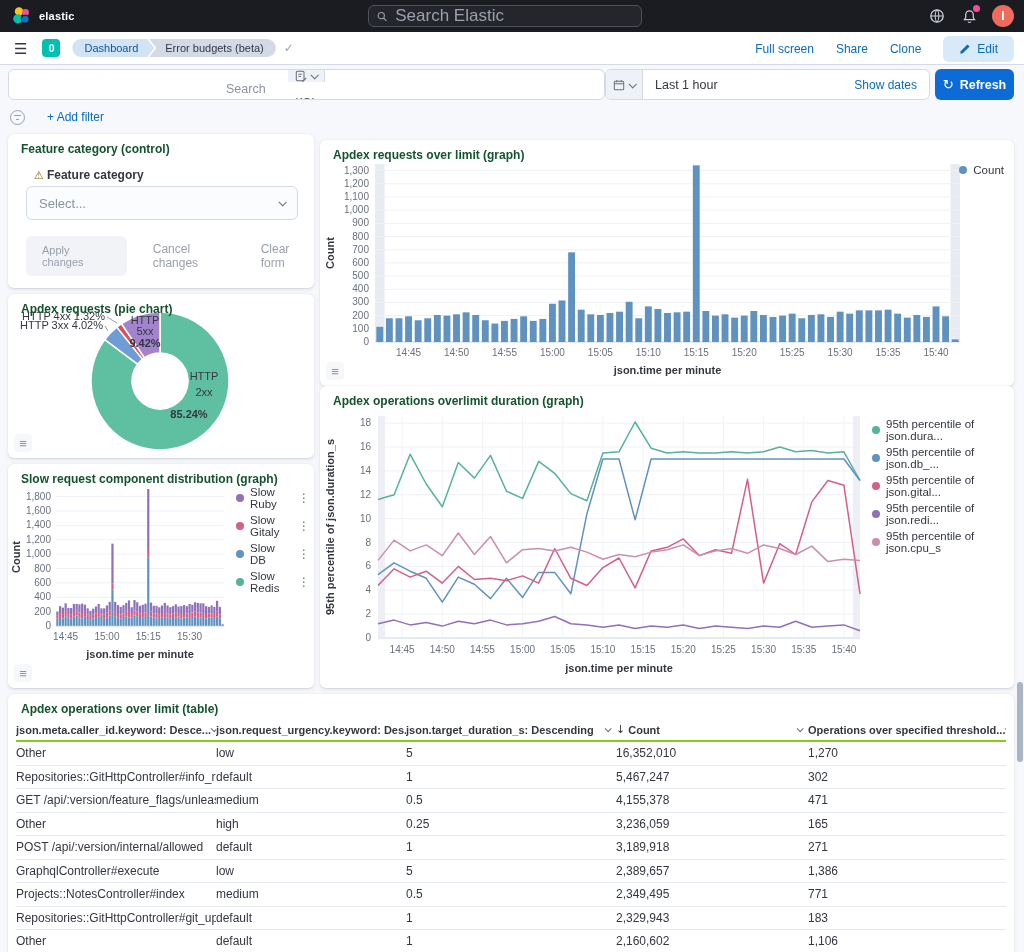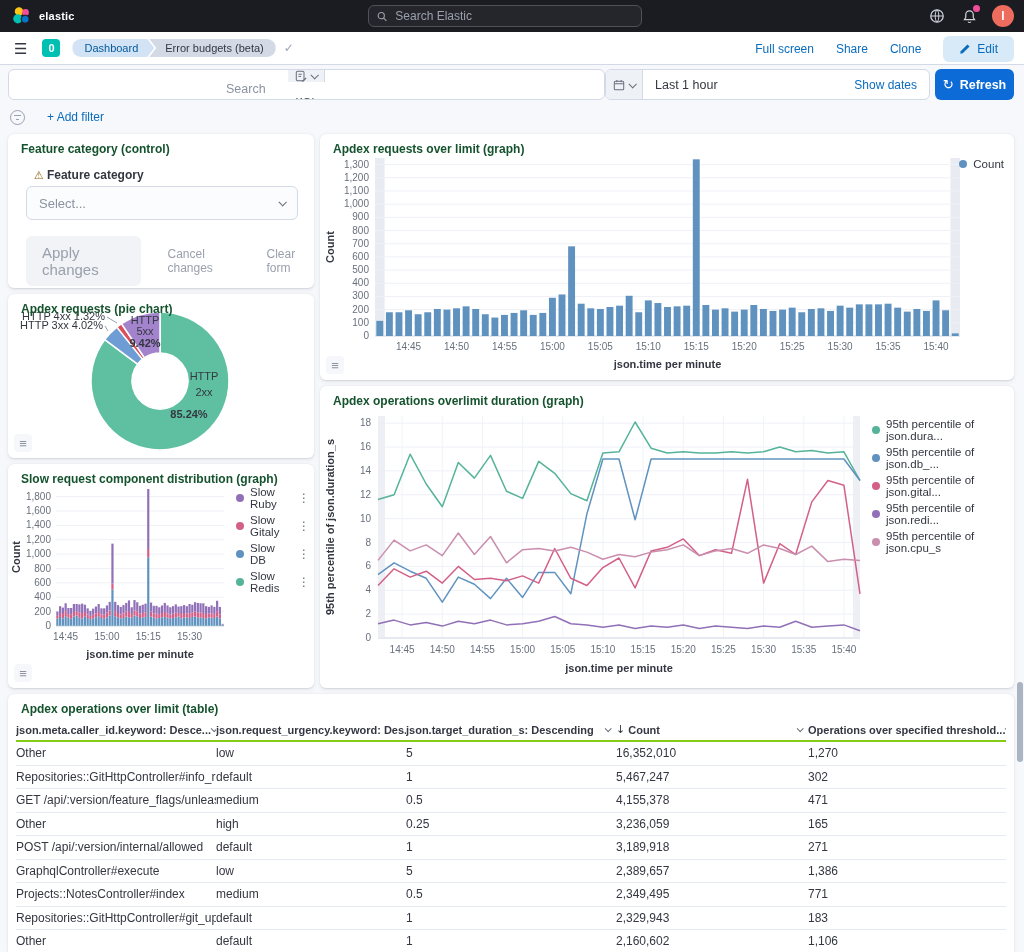--- a/index.html
+++ b/index.html
@@ -5,21 +5,21 @@
   html,body{margin:0;padding:0;background:#e9ecf2;}
   *{box-sizing:border-box;}
   .screen{position:relative;width:1024px;height:952px;overflow:hidden;background:#f6f8fb;
     font-family:"Liberation Sans","DejaVu Sans",sans-serif;color:#343741;}
   
   .topnav{position:absolute;left:0;top:0;width:1024px;height:32px;background:#1a1c21;display:flex;align-items:center;}
   .brand{display:flex;align-items:center;gap:7px;margin-left:12px;}
   .brand-text{color:#fff;font-size:11px;font-weight:700;letter-spacing:.2px;}
   .topsearch{position:absolute;left:368px;top:5px;width:274px;height:22px;border:1px solid #4d515c;border-radius:6px;
     display:flex;align-items:center;gap:6px;padding:0 8px;background:#25262c;}
-  .topsearch input{background:transparent;border:none;outline:none;color:#aeb4bf;font-size:12px;width:100%;font-family:inherit;}
+  .topsearch input{background:transparent;border:none;outline:none;color:#aeb4bf;font-size:17px;width:100%;font-family:inherit;}
   .topsearch input::placeholder{color:#9aa0ac;}
   .topnav-right{position:absolute;right:10px;top:0;height:32px;display:flex;align-items:center;gap:14px;}
   .nav-icon{position:relative;width:18px;height:18px;display:flex;align-items:center;justify-content:center;cursor:pointer;}
   .badge-dot{position:absolute;right:-2px;top:-2px;width:7px;height:7px;border-radius:50%;background:#f04e98;}
   .avatar{width:22px;height:22px;border-radius:50%;background:#ee6c5e;color:#fff;font-size:12px;font-weight:700;
     display:flex;align-items:center;justify-content:center;cursor:pointer;}
   
   .chromebar{position:absolute;left:0;top:32px;width:1024px;height:33px;background:#fff;border-bottom:1px solid #d3dae6;
     display:flex;align-items:center;}
   .hamburger{font-size:15px;color:#343741;margin-left:14px;cursor:pointer;line-height:1;}
@@ -74,21 +74,21 @@
   .legend-item{display:flex;align-items:center;gap:6px;font-size:11.5px;color:#343741;margin-bottom:4px;cursor:pointer;}
   .dot{width:8px;height:8px;border-radius:50%;flex:0 0 auto;}
   .kebab{color:#69707d;font-size:12px;margin-left:auto;cursor:pointer;padding-left:8px;}
   
   .ctl-label{position:absolute;left:26px;top:34px;font-size:12px;font-weight:600;color:#343741;}
   .warn{color:#8d6a13;font-size:11px;margin-right:3px;}
   .ctl-select{position:absolute;left:18px;top:52px;width:272px;height:34px;border:1px solid #d3dae6;border-radius:6px;
     background:#fbfcfd;display:flex;align-items:center;justify-content:space-between;padding:0 12px;cursor:pointer;}
   .ctl-select span{color:#8b93a1;font-size:13px;}
   .ctl-buttons{position:absolute;left:18px;top:102px;display:flex;align-items:center;gap:26px;}
-  .btn-gray{background:#f1f3f7;color:#9aa0ac;font-size:15px;border-radius:6px;padding:8px 16px;cursor:pointer;}
+  .btn-gray{background:#f1f3f7;color:#9aa0ac;font-size:11px;border-radius:6px;padding:8px 16px;cursor:pointer;}
   .btn-text{color:#9aa0ac;font-size:12px;cursor:pointer;}
   
   .tbl{position:absolute;left:0;top:25px;width:100%;padding:0 8px;}
   .tbl-header{display:grid;grid-template-columns:200px 190px 210px 192px 1fr;border-bottom:2px solid #84cc16;text-align:center;}
   .th{display:flex;align-items:center;font-size:11px;font-weight:700;color:#343741;height:21px;
     white-space:nowrap;overflow:hidden;padding-right:6px;cursor:pointer;}
   .th .chev{margin-left:auto;flex:0 0 auto;border-color:#69707d;width:5px;height:5px;}
   .sort-arrow{font-weight:400;margin-right:3px;font-family:"DejaVu Sans",sans-serif;}
   .tbl-row{display:grid;grid-template-columns:200px 190px 210px 192px 1fr;border-bottom:1px solid #e4e9f2;}
   .td{font-size:12px;color:#343741;height:22.5px;display:flex;align-items:center;
@@ -204,21 +204,21 @@
       <span>Select...</span>
       <span class="chev"></span>
     </div>
     <div class="ctl-buttons">
       <span class="btn-gray">Apply changes</span>
       <span class="btn-text">Cancel changes</span>
       <span class="btn-text">Clear form</span>
     </div>
   </div>
 
-  <div class="panel" style="left:320px;top:134px;width:694px;height:246px;">
+  <div class="panel" style="left:320px;top:140px;width:694px;height:246px;">
     <div class="panel-title">Apdex requests over limit (graph)</div>
     <svg class="chart" id="svg-apdex_bar" width="694" height="246">
         <rect x="55" y="24" width="9.59016393442623" height="178" fill="#e8ebf1"></rect>
         <rect x="630.4098360655737" y="24" width="9.59016393442623" height="178" fill="#e8ebf1"></rect>
         <line x1="55" y1="202" x2="640" y2="202" stroke="#eef1f6" stroke-width="1"></line>
         <text x="49" y="205" text-anchor="end" class="tick">0</text>
         <line x1="55" y1="188.8148148148148" x2="640" y2="188.8148148148148" stroke="#eef1f6" stroke-width="1"></line>
         <text x="49" y="191.8148148148148" text-anchor="end" class="tick">100</text>
         <line x1="55" y1="175.62962962962962" x2="640" y2="175.62962962962962" stroke="#eef1f6" stroke-width="1"></line>
         <text x="49" y="178.62962962962962" text-anchor="end" class="tick">200</text>

